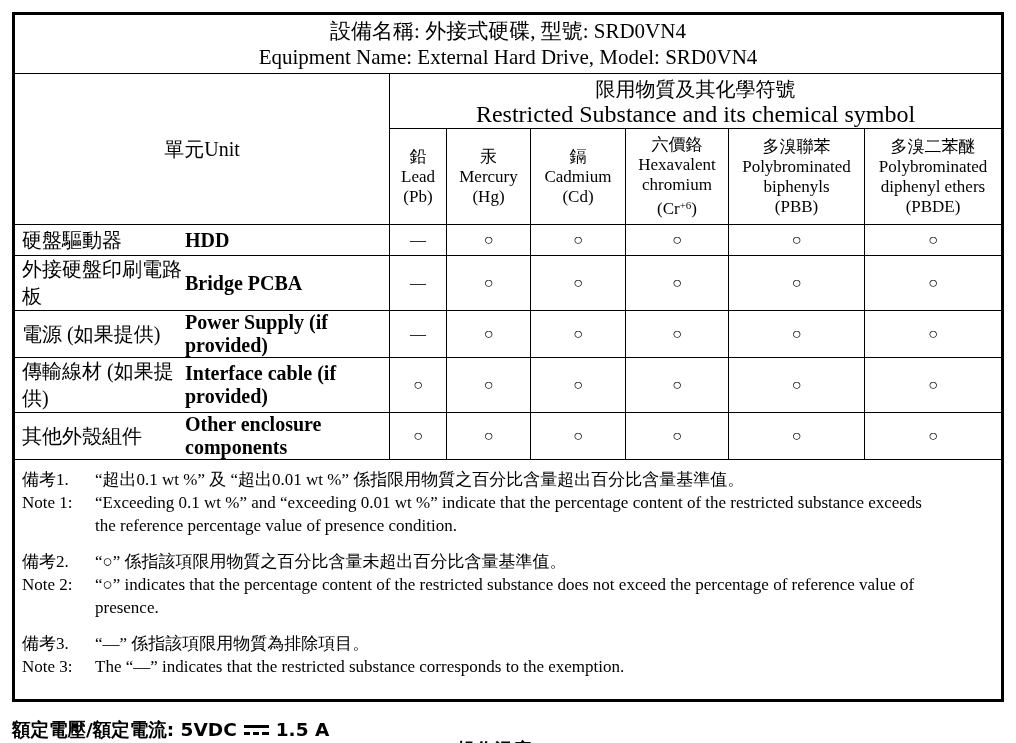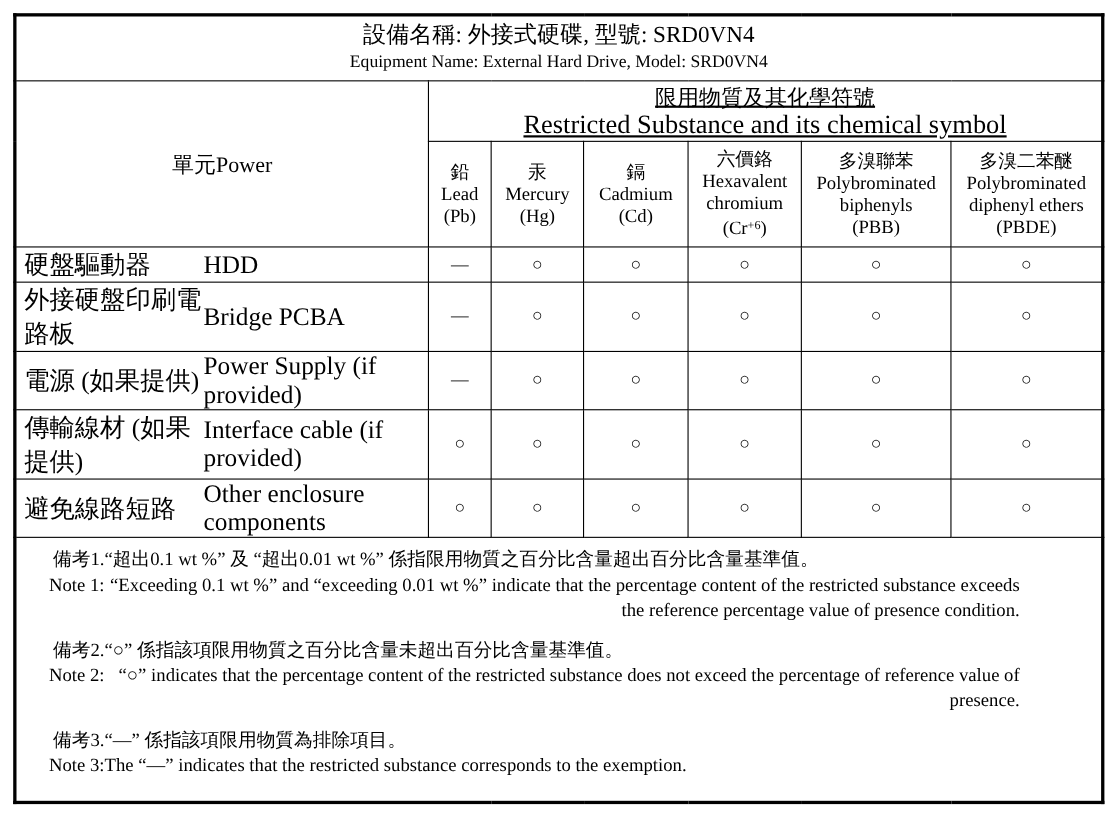--- a/index.html
+++ b/index.html
@@ -6,39 +6,39 @@
   html, body { width: 1016px; height: 743px; background: #fff; color: #000; }
   body { font-family: "Liberation Serif", "DejaVu Serif", serif; position: relative; }
   .page { position: absolute; left: 0; top: 0; width: 1016px; height: 650px; padding: 12px 12px 0 12px; }
 
   
   table.main { border-collapse: collapse; table-layout: fixed; width: 992px; border: 3px solid #000; }
   table.main td { border: 1.5px solid #000; vertical-align: middle; }
 
   .title-cell { text-align: center; height: 56px; padding: 3px 0; }
   .t-zh { font-size: 21px; line-height: 26px; }
-  .t-en { font-size: 16px; line-height: 26px; }
+  .t-en { font-size: 21px; line-height: 26px; }
 
   .unit-head { text-align: center; font-size: 20px; }
   .unit-head .zh { margin-right: 0; }
-  .rs-head { text-align: center; height: 52px; padding: 2px 0; text-decoration: underline; }
+  .rs-head { text-align: center; height: 52px; padding: 2px 0; }
   .rs-head .zh { font-size: 20px; line-height: 26px; }
   .rs-head .en { font-size: 24px; line-height: 24px; }
 
   .sub-head { height: 96px; text-align: center; font-size: 17px; line-height: 20px; padding: 2px 1px; }
   .sub-head .sup { font-size: 11px; vertical-align: 5px; }
 
   tr.data-row { height: 31px; }
-  .unit-cell { font-size: 23px; }
+  .unit-cell { font-size: 20px; }
   .unit-cell .u-wrap { display: flex; align-items: center; padding-left: 7px; }
   .unit-cell .u-zh { width: 163px; flex-shrink: 0; }
-  .unit-cell .u-en { flex: 1; }
+  .unit-cell .u-en { flex: 1; font-weight: bold; }
   td.val { text-align: center; font-size: 16px; }
 
-  .notes-cell { height: 212px; padding: 8px 10px 8px 7px; vertical-align: top; text-align: right; }
+  .notes-cell { height: 212px; padding: 8px 10px 8px 7px; vertical-align: top; }
   .note-group { margin-bottom: 13px; }
   .note-line { display: flex; font-size: 17px; line-height: 23px; }
   .note-label { width: 73px; flex-shrink: 0; }
   .note-text { max-width: 832px; }
 
   
   .rating { margin-top: 15px; height: 24px; font-family: "DejaVu Sans", "Liberation Sans", sans-serif;
             font-weight: bold; font-size: 18.5px; display: flex; align-items: center; text-align: right; }
   .dc { display: inline-block; width: 25px; margin: 2px 7px 0 7px; }
   .dc .solid { display: block; height: 3px; background: #000; }
@@ -71,21 +71,21 @@
     <tbody>
       <tr>
         <td colspan="7" class="title-cell">
           <div class="t-zh">設備名稱: 外接式硬碟, 型號: SRD0VN4</div>
           <div class="t-en">Equipment Name: External Hard Drive, Model: SRD0VN4</div>
         </td>
       </tr>
 
       <tr>
         <td rowspan="2" class="unit-head">
-          <span class="zh">單元</span><span class="en">Power</span>
+          <span class="zh">單元</span><span class="en">Unit</span>
         </td>
         <td colspan="6" class="rs-head">
           <div class="zh">限用物質及其化學符號</div>
           <div class="en">Restricted Substance and its chemical symbol</div>
         </td>
       </tr>
 
       <tr>
         <td class="sub-head">
           <div>鉛</div>
@@ -175,21 +175,21 @@
         <td class="val">○</td>
         <td class="val">○</td>
         <td class="val">○</td>
         <td class="val">○</td>
         <td class="val">○</td>
       </tr>
 
       <tr class="data-row">
         <td class="unit-cell">
           <div class="u-wrap">
-              <span class="u-zh">避免線路短路</span>
+              <span class="u-zh">其他外殼組件</span>
               <span class="u-en">Other enclosure components</span>
             </div>
         </td>
         <td class="val">○</td>
         <td class="val">○</td>
         <td class="val">○</td>
         <td class="val">○</td>
         <td class="val">○</td>
         <td class="val">○</td>
       </tr>

